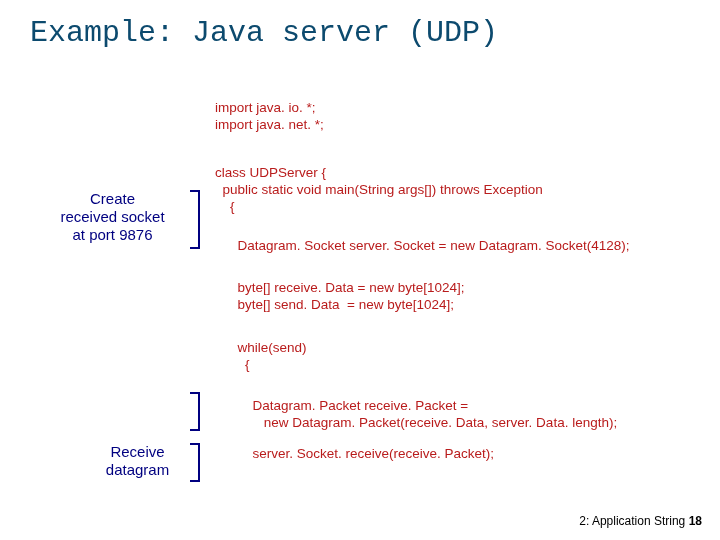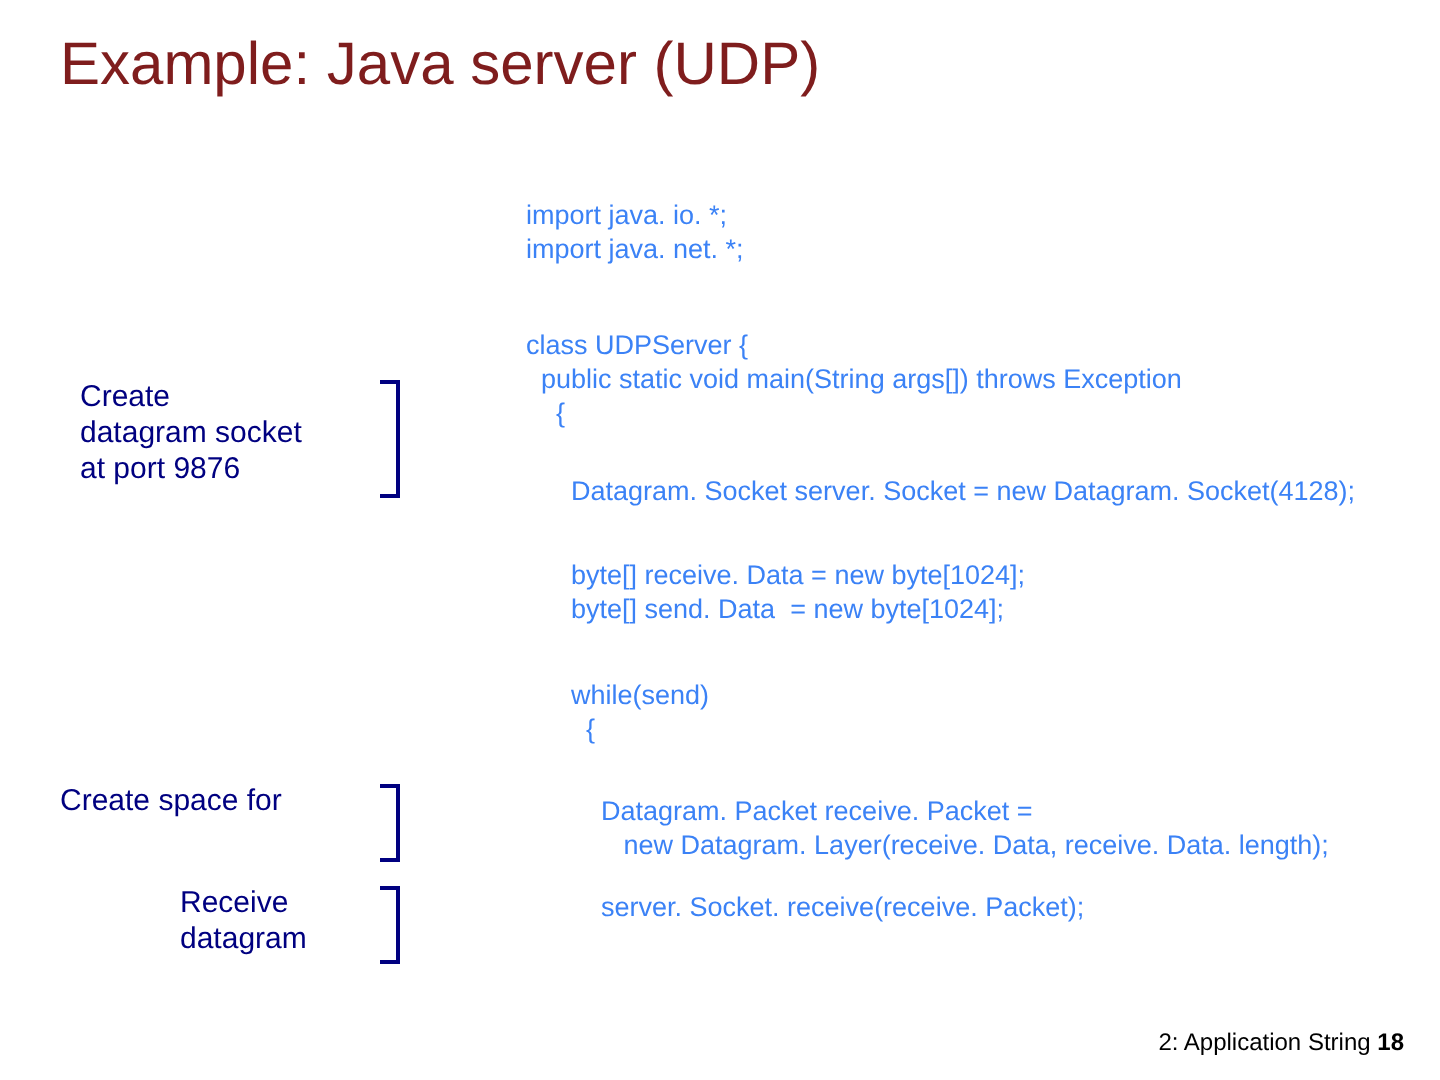--- a/index.html
+++ b/index.html
@@ -11,34 +11,34 @@
     font-family: Arial, Helvetica, sans-serif;
     color: #000;
     position: relative;
     overflow: hidden;
   }
   .title {
     position: absolute;
     top: 16px;
     left: 30px;
     font-size: 30px;
-    color: #7f1d1d;
+    color: #0c4a6e;
+    font-family: Liberation Mono, monospace;
   }
   .code {
     position: absolute;
     left: 215px;
     font-size: 13.5px;
     line-height: 1.25;
     white-space: pre;
-    color: #3b82f6;
-    margin-left: 48px;
+    color: #b91c1c;
   }
   .ann {
     position: absolute;
-    text-align: left;
+    text-align: center;
     font-size: 15px;
     color: #000080;
     line-height: 1.2;
   }
   .bracket {
     position: absolute;
     border-top: 2px solid #000080;
     border-bottom: 2px solid #000080;
     border-right: 2px solid #000080;
     width: 8px;
@@ -61,32 +61,32 @@
 import java. net. *;</div>
 <div class="code" style="top:165px">class UDPServer {
   public static void main(String args[]) throws Exception
     {</div>
 <div class="code" style="top:238px">      Datagram. Socket server. Socket = new Datagram. Socket(4128);</div>
 <div class="code" style="top:280px">      byte[] receive. Data = new byte[1024];
       byte[] send. Data  = new byte[1024];</div>
 <div class="code" style="top:340px">      while(send)
         {</div>
 <div class="code" style="top:398px">          Datagram. Packet receive. Packet =
-             new Datagram. Layer(receive. Data, receive. Data. length);</div>
+             new Datagram. Packet(receive. Data, server. Data. length);</div>
 <div class="code" style="top:446px">          server. Socket. receive(receive. Packet);</div>
 
 <div class="ann" style="top:190px; left:40px; width:145px">
   <span>Create</span><br>
-  <span>datagram socket</span><br>
+  <span>received socket</span><br>
   <span>at port 9876</span>
 </div>
 <div class="bracket" style="top:190px; left:190px; height:55px"></div>
 
 <div class="ann" style="top:392px; left:30px; width:155px">
-  <span>Create space for</span><br>
+  <br>
 </div>
 <div class="bracket" style="top:392px; left:190px; height:35px"></div>
 
 <div class="ann" style="top:443px; left:90px; width:95px">
   <span>Receive</span><br>
   <span>datagram</span>
 </div>
 <div class="bracket" style="top:443px; left:190px; height:35px"></div>
 
 <div class="footer">

